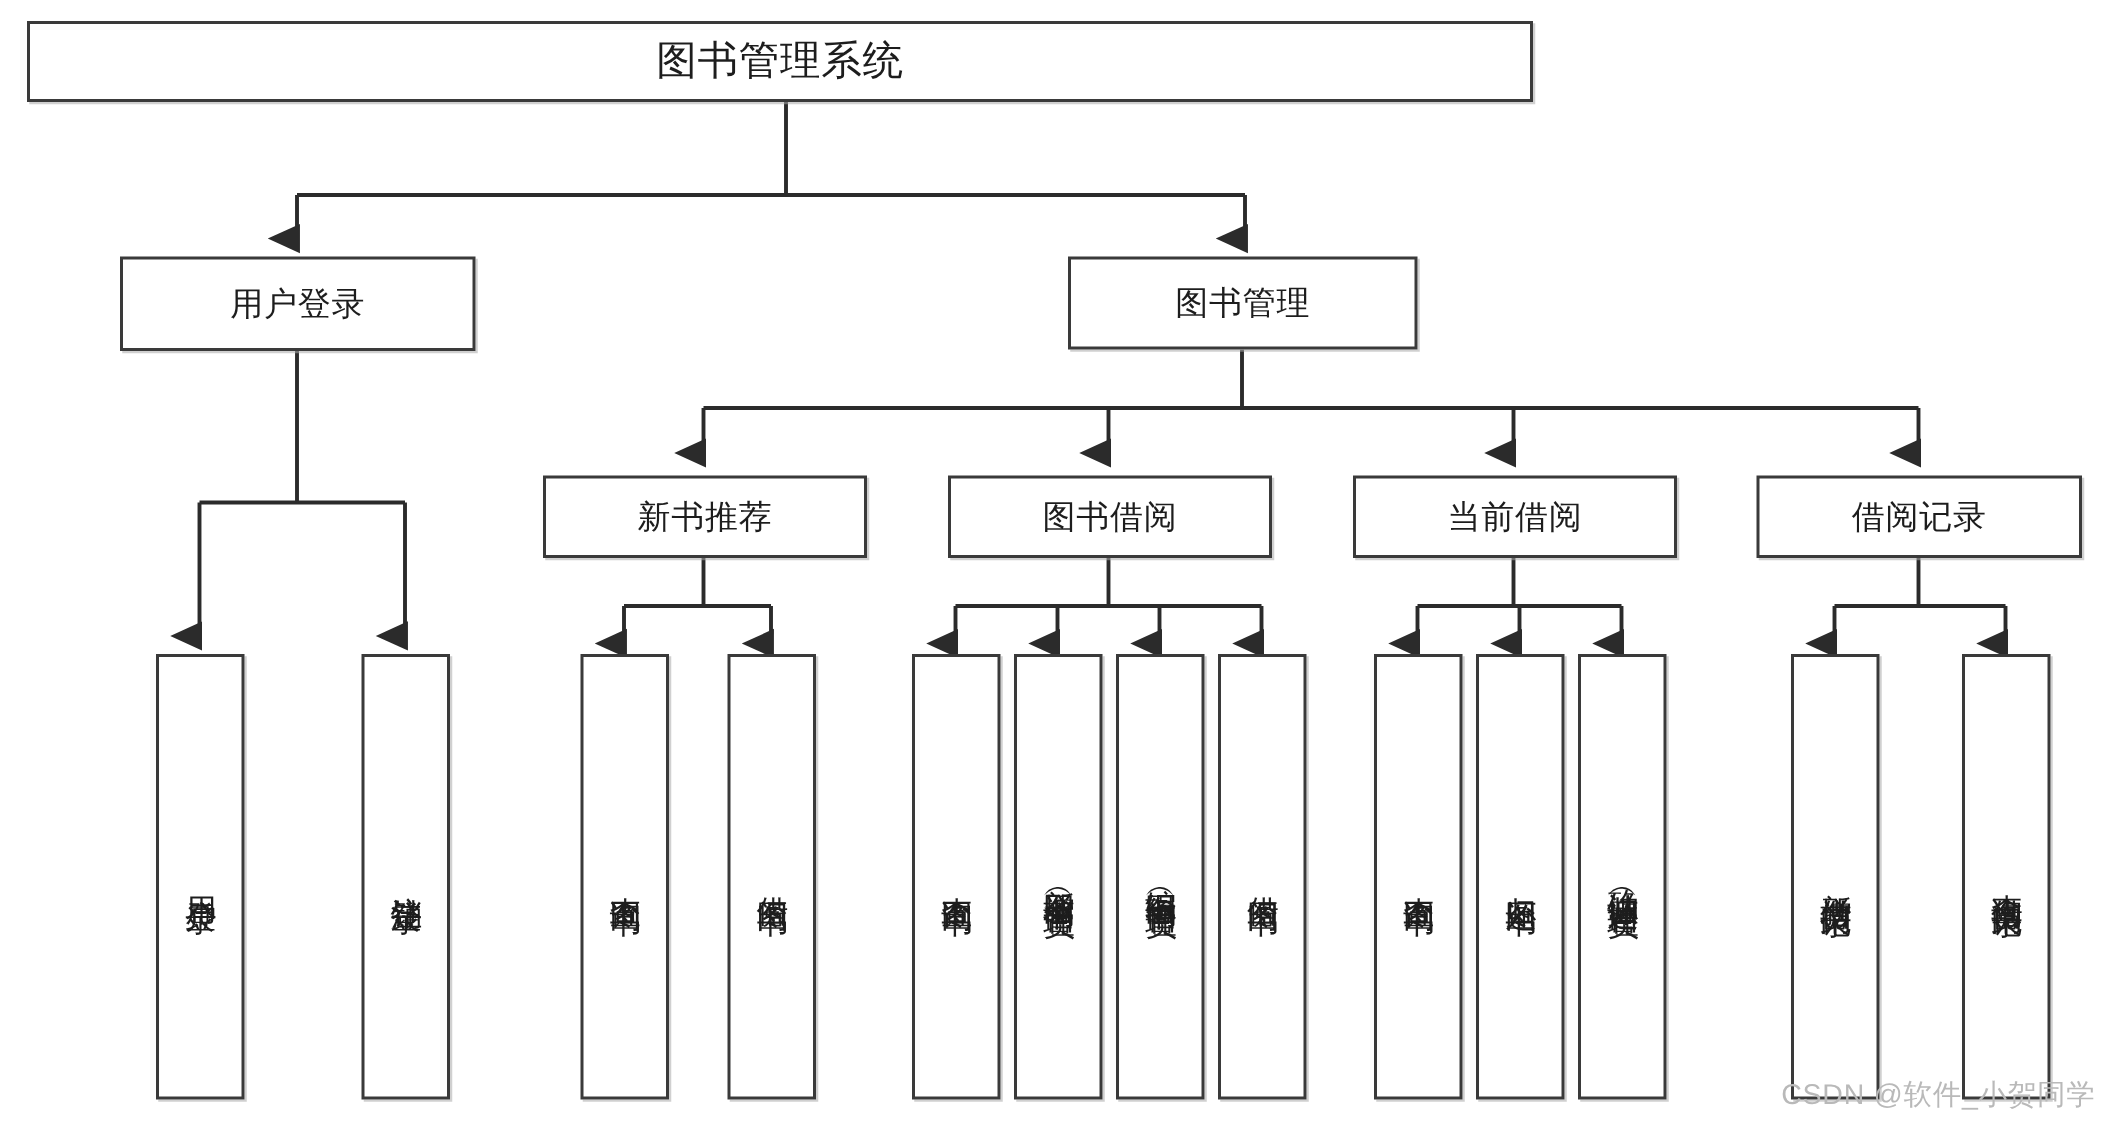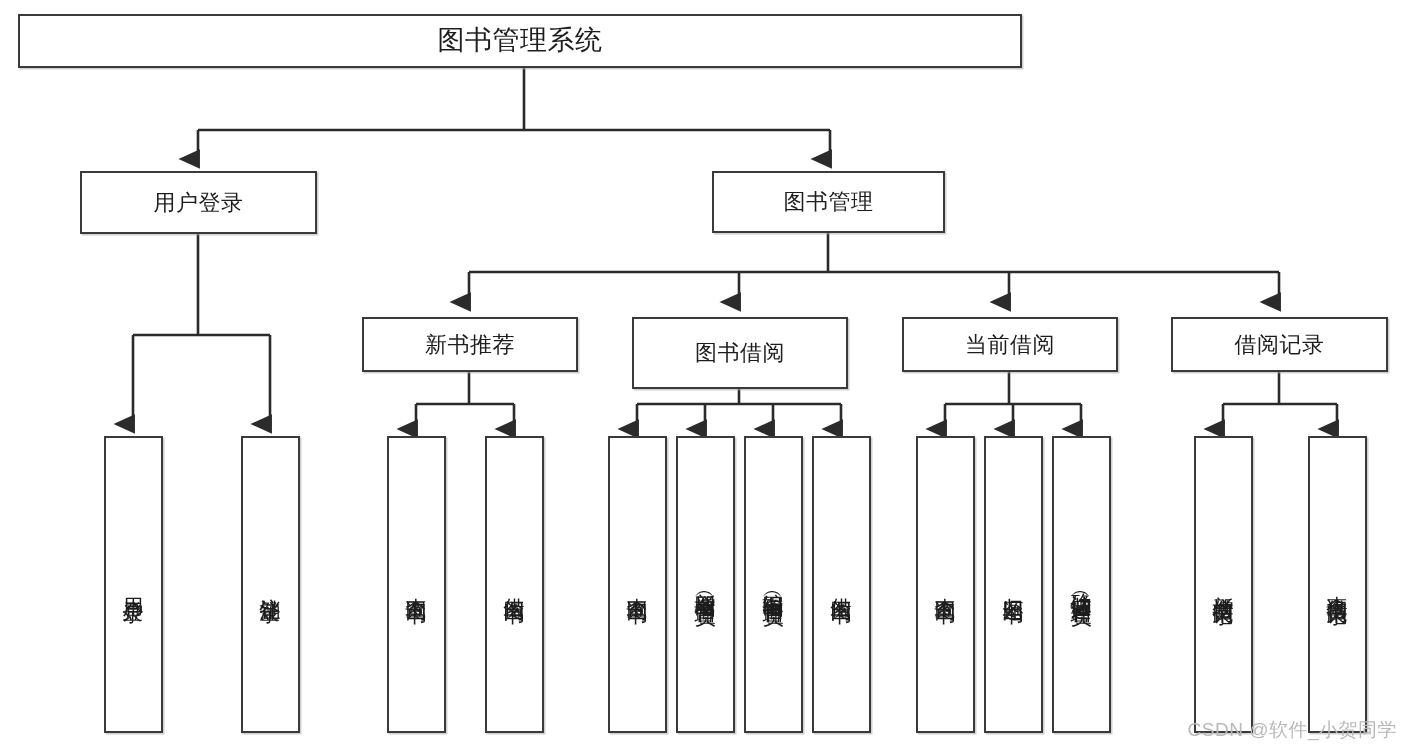--- a/index.html
+++ b/index.html
@@ -137,21 +137,21 @@
   <div class="node h" style="left:80px; top:171px; width:237px; height:63px;">
     <span class="lbl">用户登录</span>
   </div>
   <div class="node h" style="left:712px; top:171px; width:233px; height:62px;">
     <span class="lbl">图书管理</span>
   </div>
 
   <div class="node h" style="left:362px; top:317px; width:216px; height:55px;">
     <span class="lbl">新书推荐</span>
   </div>
-  <div class="node h" style="left:632px; top:317px; width:216px; height:72px;">
+  <div class="node h" style="left:632px; top:317px; width:216px; height:55px;">
     <span class="lbl">图书借阅</span>
   </div>
   <div class="node h" style="left:902px; top:317px; width:216px; height:55px;">
     <span class="lbl">当前借阅</span>
   </div>
   <div class="node h" style="left:1171px; top:317px; width:217px; height:55px;">
     <span class="lbl">借阅记录</span>
   </div>
 
   <div class="node v" style="left:104px; top:436px; width:59px; height:297px;">

